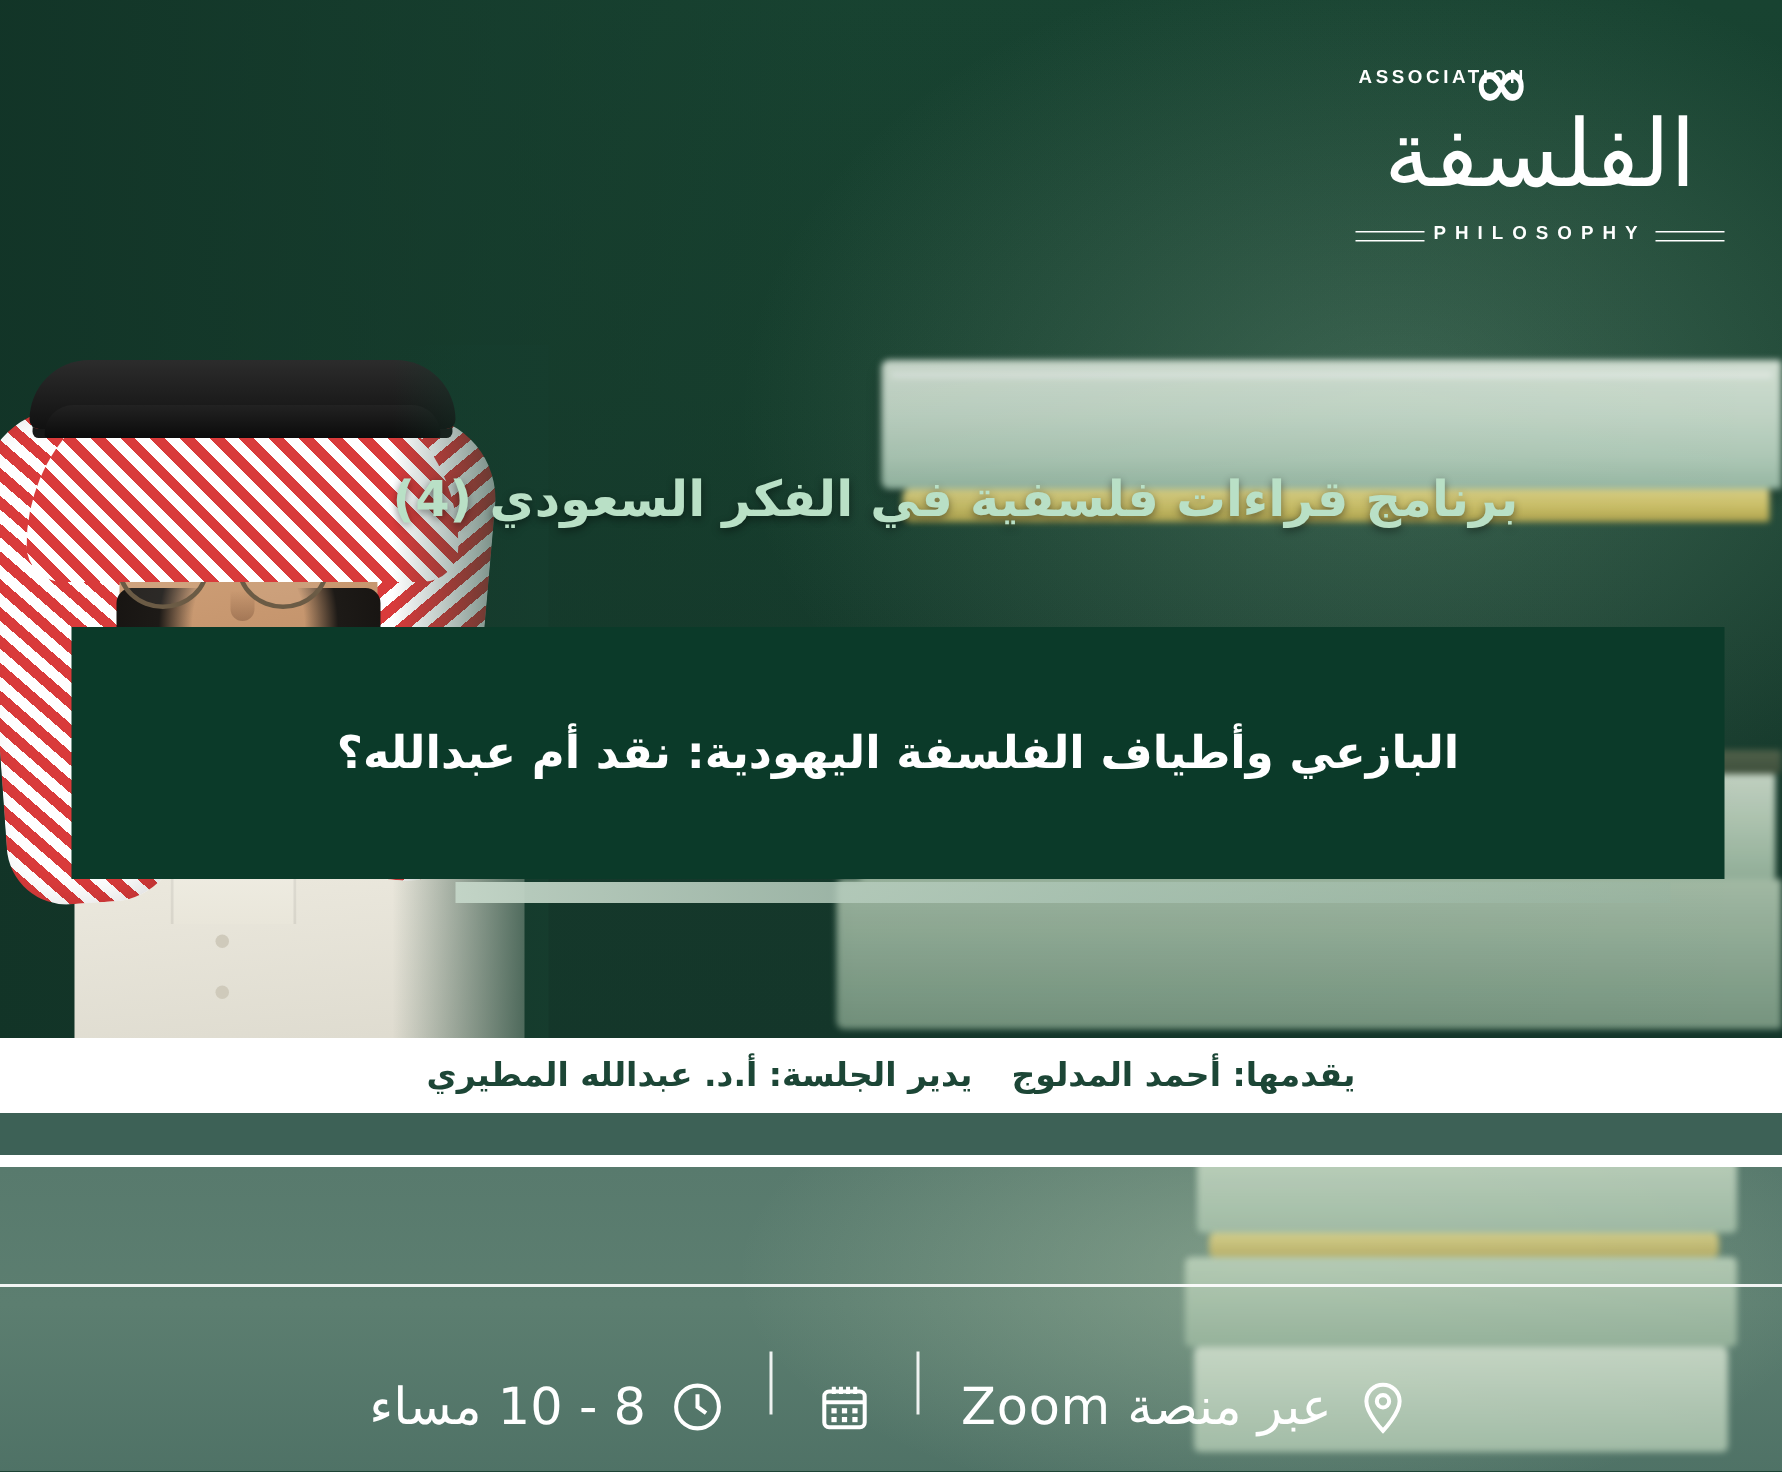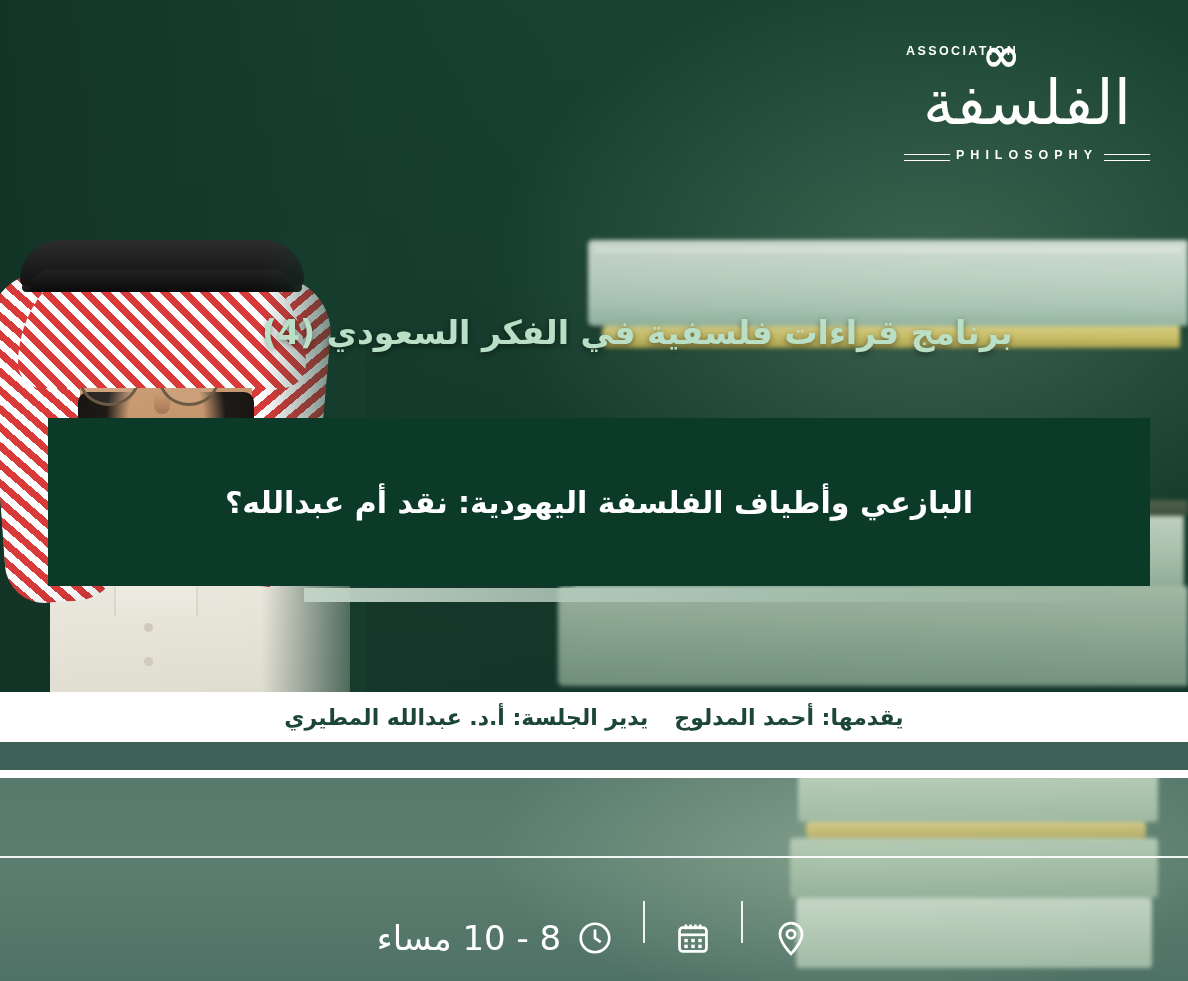--- a/index.html
+++ b/index.html
@@ -273,20 +273,21 @@
 
     <div class="info-row">
 
       <div class="info-item">
         <span class="info-icon">
           <svg viewBox="0 0 24 24">
               <path d="M12 22s7-7.2 7-12.4A7 7 0 0 0 5 9.6C5 14.8 12 22 12 22z"></path>
               <circle cx="12" cy="9.6" r="2.6"></circle>
             </svg>
         </span>
+        <span class="info-text">عبر منصة Zoom</span>
       </div>
 
       <div class="sep"></div>
 
       <div class="info-item">
         <span class="info-icon">
           <svg viewBox="0 0 24 24">
             <rect x="3.5" y="5.5" width="17" height="15" rx="2"></rect>
             <path d="M3.5 10h17"></path>
             <path d="M7.5 3.5v3M10.5 3.5v3M13.5 3.5v3M16.5 3.5v3"></path>

